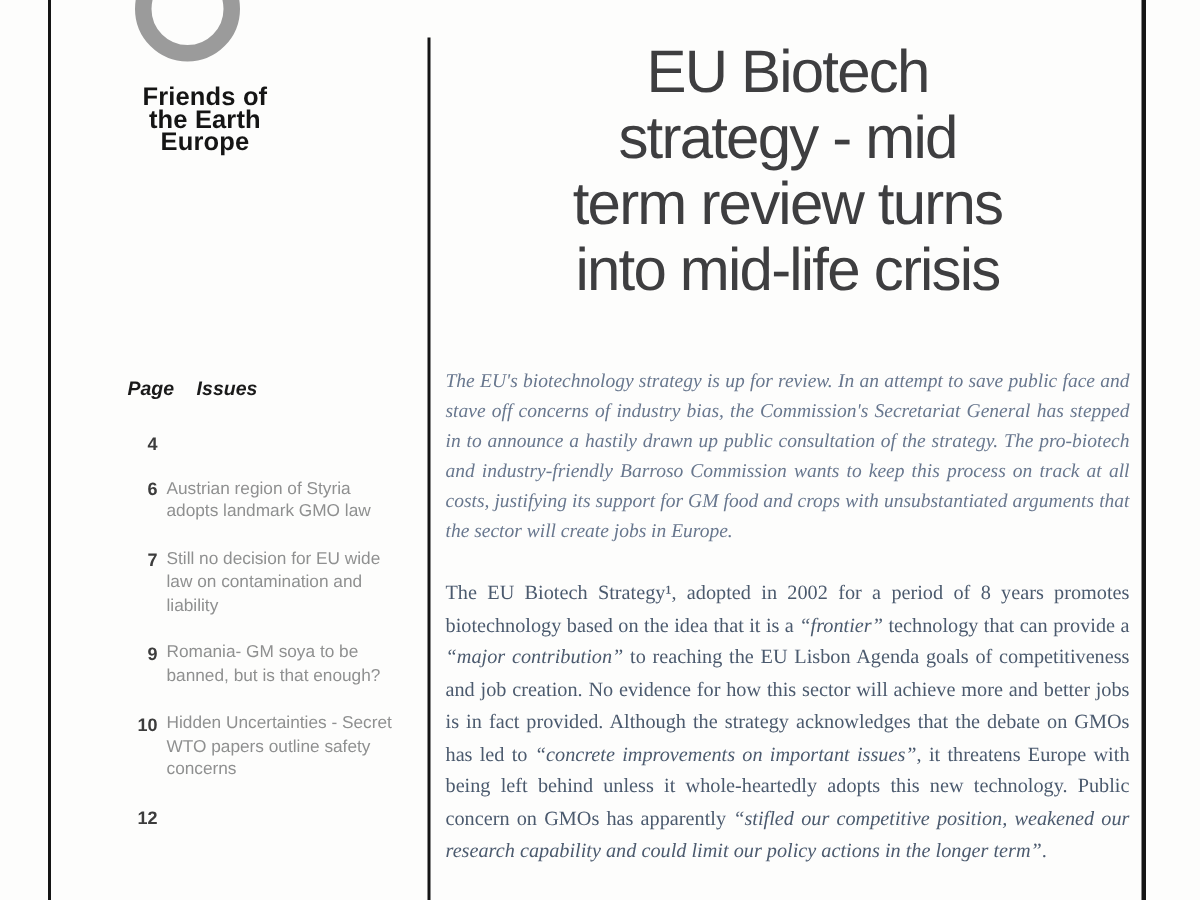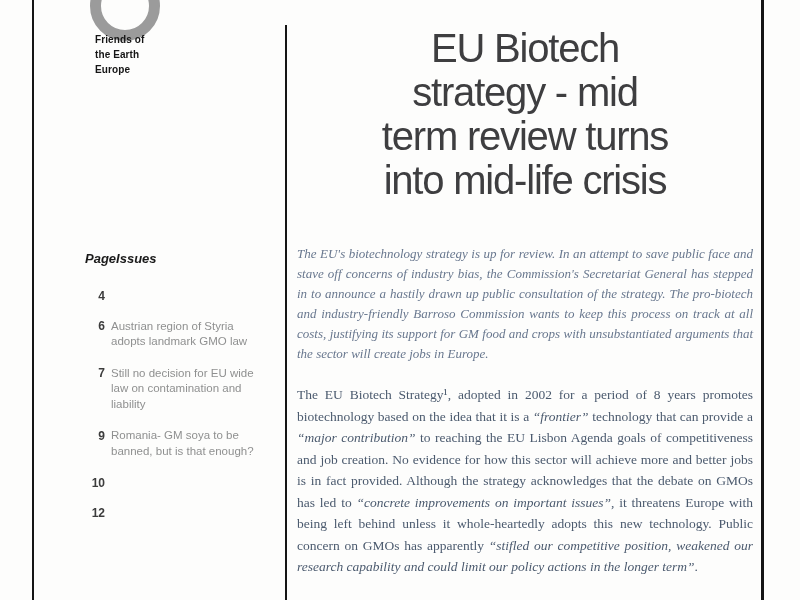--- a/index.html
+++ b/index.html
@@ -15,32 +15,32 @@
   .rule-mid{left:285px;top:25px;width:2px;height:575px;}
   .rule-right{left:761px;top:0;width:3px;height:600px;}
 
   
   .logo-ring{
     position:absolute;left:90px;top:-29px;
     width:48px;height:48px;border-radius:50%;
     border:11px solid #9b9b9b;background:transparent;
   }
   .org-name{
-    position:absolute;left:95px;top:32px;
-    font-size:10px;line-height:15px;font-weight:bold;color:#151515;
-    white-space:pre-line;letter-spacing:0.1px;
+    position:absolute;left:95px;top:57px;
+    font-size:17px;line-height:15px;font-weight:bold;color:#151515;
+    white-space:pre-line;letter-spacing:0.1px;text-align:center;
   }
 
   
   .contents{position:absolute;left:85px;top:240px;width:202px;}
   .contents-heading{
     font-size:17px;font-weight:bold;color:#141414;letter-spacing:0.6px;
   }
   .contents-cols{
-    margin-top:11px;display:flex;
+    margin-top:11px;display:flex;gap:15px;
     font-size:13px;font-weight:bold;font-style:italic;color:#1a1a1a;
   }
   .contents-list{margin-top:22px;}
   .contents-item{display:flex;margin-bottom:16px;}
   .contents-item .num{
     flex:none;width:20px;margin-right:6px;text-align:right;
     font-size:12px;font-weight:bold;color:#3c3c3c;padding-top:0.5px;
   }
   .contents-item .txt{
     width:158px;font-size:11.5px;line-height:15.5px;color:#8f9090;
@@ -94,20 +94,21 @@
         <div class="contents-item">
           <span class="num">7</span>
           <span class="txt">Still no decision for EU wide law on contamination and liability</span>
         </div>
         <div class="contents-item">
           <span class="num">9</span>
           <span class="txt">Romania- GM soya to be banned, but is that enough?</span>
         </div>
         <div class="contents-item">
           <span class="num">10</span>
+          <span class="txt">Hidden Uncertainties - Secret WTO papers outline safety concerns</span>
         </div>
         <div class="contents-item">
           <span class="num">12</span>
         </div>
       </div>
   </div>
 
   <div class="rule rule-mid"></div>
 
   <div class="article">

